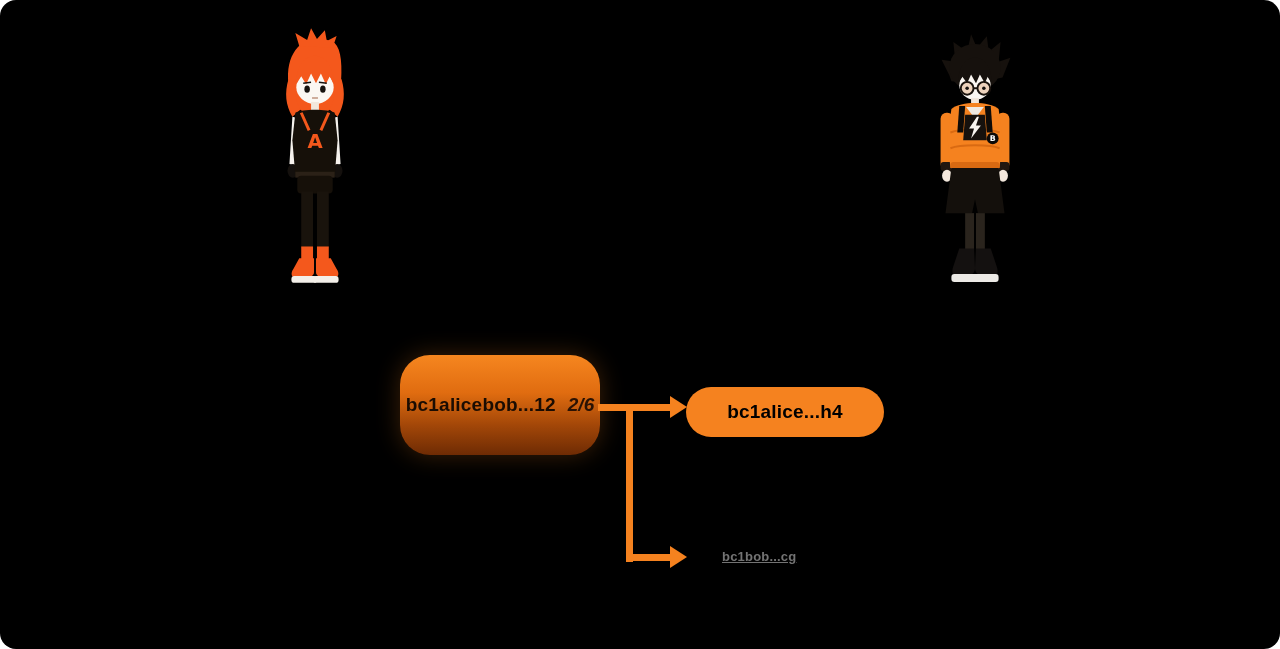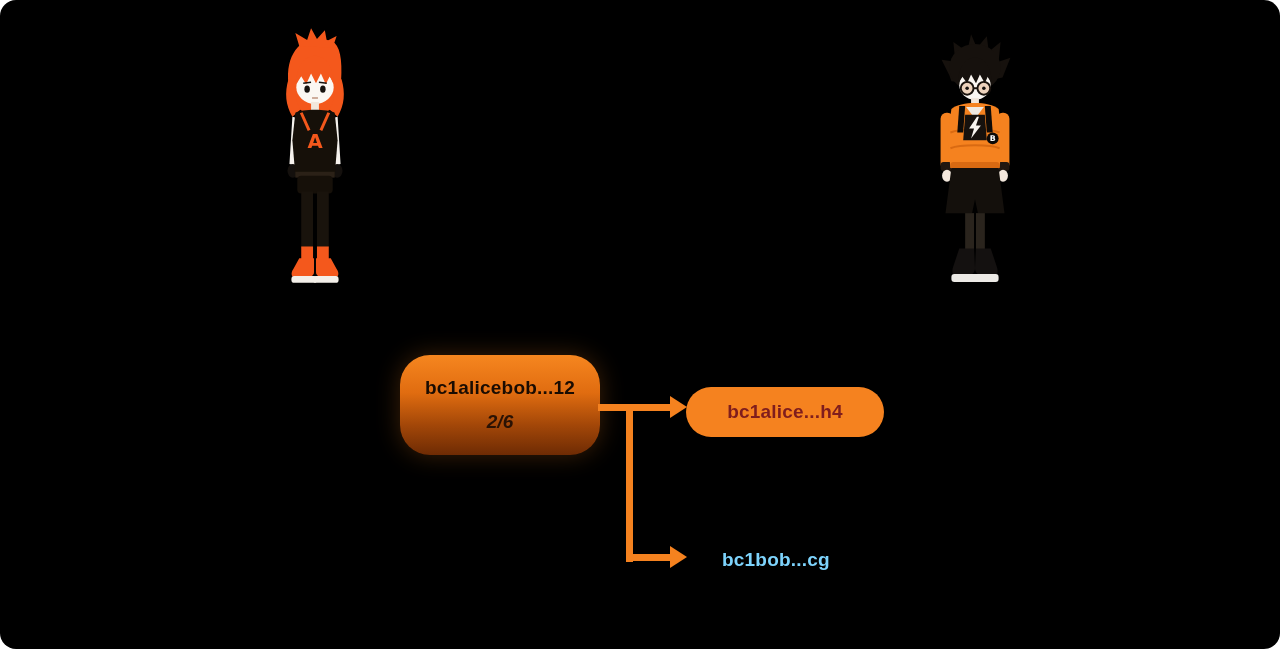--- a/index.html
+++ b/index.html
@@ -21,48 +21,48 @@
   }
   .alice { left: 256px; top: 24px; width: 118px; height: 266px; }
   .bob   { left: 916px; top: 28px; width: 118px; height: 268px; }
 
   .source-box {
     position: absolute;
     left: 400px; top: 355px;
     width: 200px; height: 100px;
     border-radius: 30px;
     background: linear-gradient(180deg, #f6861f 0%, #e06c10 38%, #a34708 70%, #6e2b04 100%);
-    display: flex; flex-direction: column;
+    display: flex; 
     align-items: center; justify-content: center;
     gap: 12px;
     box-shadow: 0 0 24px rgba(245,130,31,0.25);
   }
   .source-addr {
     font-weight: bold; font-size: 19px; color: #1a0c02; letter-spacing: 0.2px;
   }
   .source-threshold {
     font-style: italic; font-weight: 600; font-size: 19px; color: #2a1204;
   }
 
   .pill {
     position: absolute;
     left: 686px; top: 387px;
     width: 198px; height: 50px;
     border-radius: 26px;
     background: #f5821f;
     display: flex; align-items: center; justify-content: center;
   }
   .pill span {
-    font-weight: bold; font-size: 19px; color: #7f1d1d; letter-spacing: 0.2px;
+    font-weight: bold; font-size: 19px; color: #000000; letter-spacing: 0.2px;
   }
 
   .bob-addr {
     position: absolute;
     left: 722px; top: 549px;
-    font-weight: bold; font-size: 19px; color: #7dd3fc; letter-spacing: 0.2px;
+    font-weight: bold; font-size: 13px; color: #737373; letter-spacing: 0.2px; text-decoration: underline;
   }
 
   .line { position: absolute; background: #f5821f; }
   .h-line-1 { left: 598px; top: 404px; width: 74px; height: 7px; }
   .v-line   { left: 626px; top: 404px; width: 7px;  height: 158px; }
   .h-line-2 { left: 626px; top: 554px; width: 46px; height: 7px; }
 
   .arrowhead {
     position: absolute;
     width: 0; height: 0;

